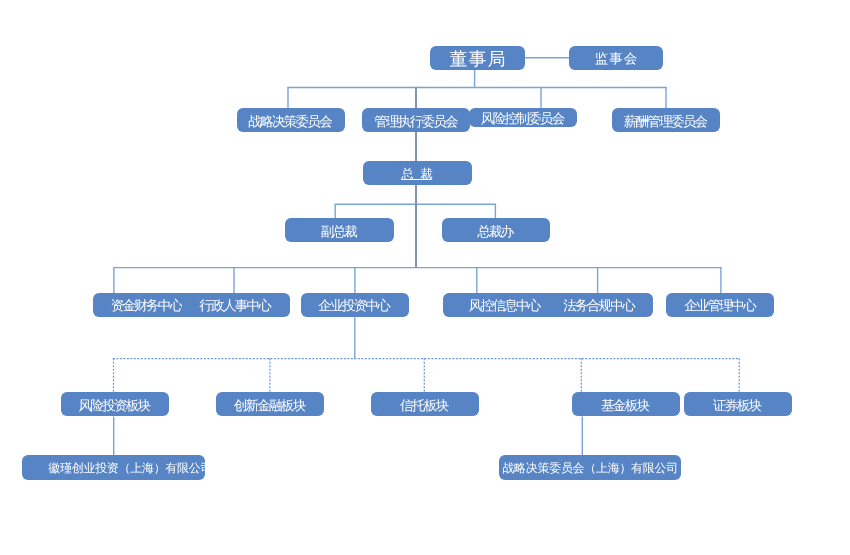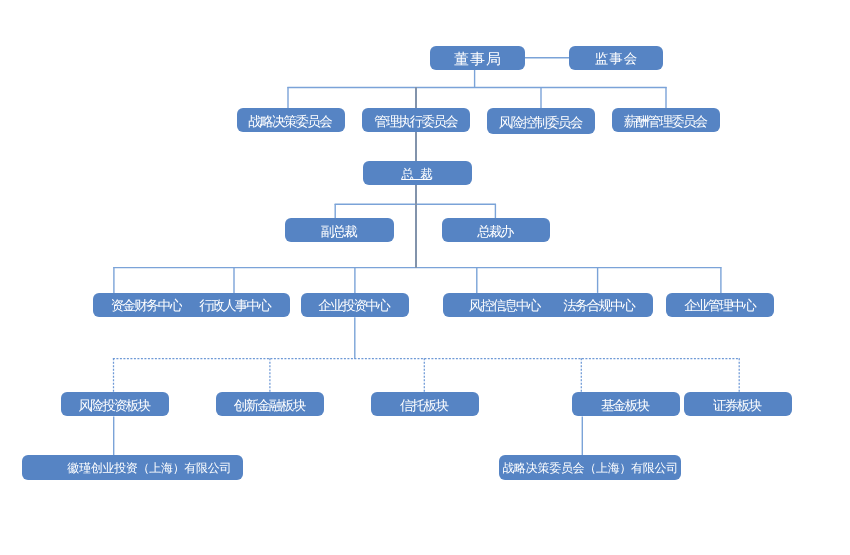--- a/index.html
+++ b/index.html
@@ -55,42 +55,42 @@
     <g stroke="#6e99d6" stroke-width="1.25" stroke-dasharray="2 1.5" fill="none">
       <line x1="112.9" y1="358.7" x2="739.8" y2="358.7"></line>
       <line x1="113.5" y1="358.2" x2="113.5" y2="392"></line>
       <line x1="269.9" y1="358.2" x2="269.9" y2="392"></line>
       <line x1="424.3" y1="358.2" x2="424.3" y2="392"></line>
       <line x1="581.3" y1="358.2" x2="581.3" y2="392"></line>
       <line x1="739.2" y1="358.2" x2="739.2" y2="392"></line>
     </g>
   </svg>
 
-  <div class="node" style="left:430px;top:45.9px;width:95px;height:23.8px;font-size:15px;letter-spacing:0.9px;text-indent:0.9px;padding-top:2px;">董事局</div>
+  <div class="node" style="left:430px;top:45.9px;width:95px;height:23.8px;font-size:18px;letter-spacing:0.9px;text-indent:0.9px;padding-top:2px;">董事局</div>
   <div class="node" style="left:569px;top:45.9px;width:94px;height:23.8px;font-size:13.5px;letter-spacing:0.9px;text-indent:0.9px;padding-top:2px;">监事会</div>
 
   <div class="node" style="left:236.5px;top:107.9px;width:108px;height:23.8px;">战略决策委员会</div>
   <div class="node" style="left:362.4px;top:107.9px;width:108px;height:23.8px;">管理执行委员会</div>
-  <div class="node" style="left:487px;top:107.9px;width:108px;height:26px;">风险控制委员会</div>
+  <div class="node" style="left:469px;top:107.9px;width:108px;height:19px;">风险控制委员会</div>
   <div class="node" style="left:611.9px;top:107.9px;width:108px;height:23.8px;">薪酬管理委员会</div>
 
   <div class="node" style="left:362.5px;top:160.7px;width:109px;height:23.9px;font-size:12.5px;word-spacing:6.5px;white-space:pre;text-decoration:underline;">总 裁</div>
 
   <div class="node" style="left:284.7px;top:218.1px;width:109px;height:23.8px;text-align:right;">副总裁</div>
   <div class="node" style="left:441.8px;top:218.1px;width:108px;height:23.8px;">总裁办</div>
 
   <div class="node" style="left:60.9px;top:292.9px;width:108px;height:23.7px;margin-left:32px;">资金财务中心</div>
   <div class="node" style="left:181.6px;top:292.9px;width:108px;height:23.7px;">行政人事中心</div>
   <div class="node" style="left:300.6px;top:292.9px;width:108px;height:23.7px;">企业投资中心</div>
   <div class="node" style="left:423.1px;top:292.9px;width:124px;height:23.7px;margin-left:20px;">风控信息中心</div>
   <div class="node" style="left:545.4px;top:292.9px;width:108px;height:23.7px;">法务合规中心</div>
   <div class="node" style="left:666.4px;top:292.9px;width:108px;height:23.7px;">企业管理中心</div>
 
   <div class="node" style="left:60.8px;top:392px;width:108px;height:24.4px;">风险投资板块</div>
   <div class="node" style="left:215.9px;top:392px;width:108px;height:24.4px;">创新金融板块</div>
   <div class="node" style="left:370.5px;top:392px;width:108px;height:24.4px;">信托板块</div>
   <div class="node" style="left:527.5px;top:392px;width:108px;height:24.4px;margin-left:44px;">基金板块</div>
   <div class="node" style="left:683.5px;top:392px;width:108px;height:24.4px;">证券板块</div>
 
-  <div class="node" style="left:21.9px;top:454.8px;width:221px;height:24.8px;font-size:12px;letter-spacing:-0.3px;text-indent:-0.3px;padding-top:2px;padding-left:34px;">徽瑾创业投资（上海）有限公司</div>
+  <div class="node" style="left:21.9px;top:454.8px;width:183px;height:24.8px;font-size:12px;letter-spacing:-0.3px;text-indent:-0.3px;padding-top:2px;padding-left:34px;">徽瑾创业投资（上海）有限公司</div>
   <div class="node" style="left:499.3px;top:454.8px;width:182px;height:24.8px;font-size:12px;letter-spacing:-0.3px;text-indent:-0.3px;padding-top:2px;">战略决策委员会（上海）有限公司</div>
 
 </div>
 
 </body></html>

